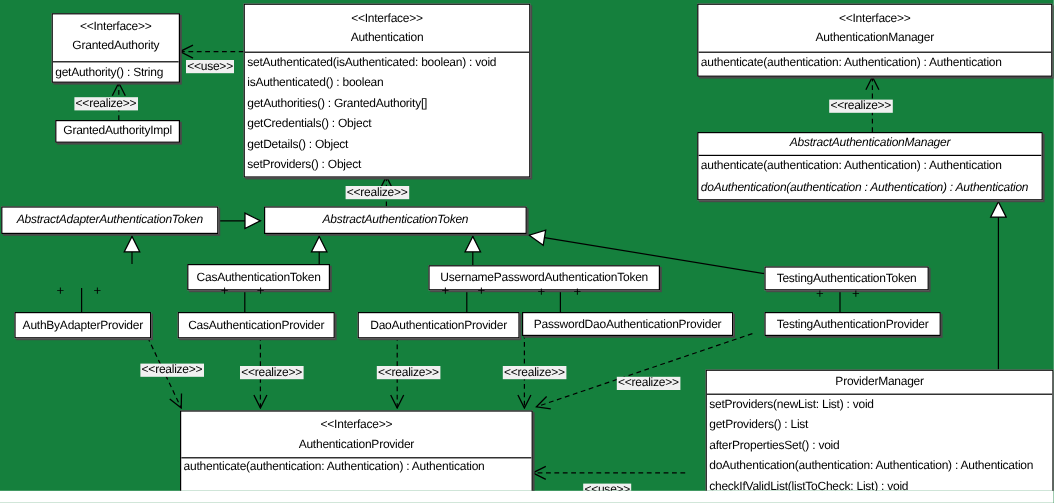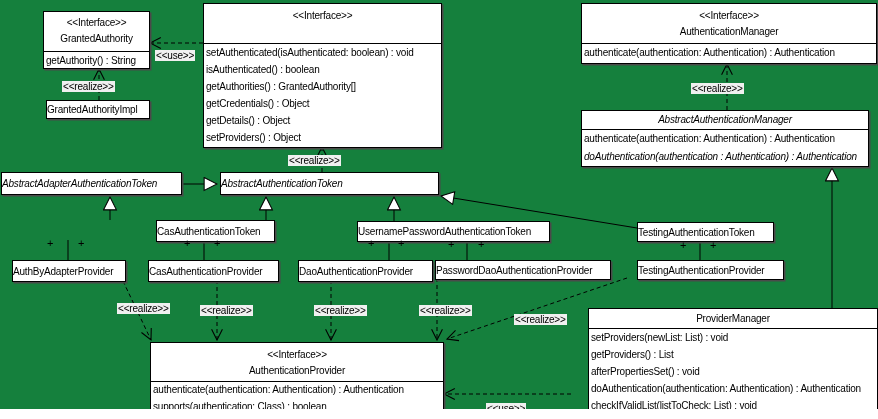--- a/index.html
+++ b/index.html
@@ -4,21 +4,21 @@
 <style>
   html,body{margin:0;padding:0;}
   #canvas{position:relative;width:878px;height:409px;background:#15803d;overflow:hidden;
           font-family:"Liberation Sans",sans-serif;color:#000;}
   #wires{position:absolute;left:0;top:0;z-index:1;}
   .box{position:absolute;background:#fff;border:1px solid #000;box-shadow:1.5px 1.5px 0 #4a4a4a;
        overflow:hidden;z-index:2;font-size:10px;letter-spacing:-0.2px;}
   .ttl{text-align:center;}
   .stereo,.cname{line-height:16px;white-space:nowrap;}
   .it{font-style:italic;}
-  .single{display:flex;align-items:center;}
+  .single{display:flex;align-items:center;justify-content:center;}
   .single .cname{line-height:normal;}
   .methods{border-top:1px solid #000;padding:0 2px;}
   .m{line-height:17px;white-space:nowrap;}
   .lbl{position:absolute;z-index:3;font-size:10px;letter-spacing:-0.2px;white-space:nowrap;
        background:#f0f0f0;padding:0 1px;}
   .plus{position:absolute;z-index:3;font-size:11px;line-height:12px;}
 </style>
 </head>
 <body>
 
@@ -70,20 +70,21 @@
     </div>
   </div>
 
   <div class="box single" style="left:46px;top:100px;width:102px;height:17px">
     <div class="cname">GrantedAuthorityImpl</div>
   </div>
 
   <div class="box" style="left:203px;top:3px;width:237px;height:143px">
     <div class="ttl" style="height:35px;padding-top:4px">
       <div class="stereo">&lt;&lt;Interface&gt;&gt;</div>
+      <div class="cname">Authentication</div>
     </div>
     <div class="methods">
       <div class="m">setAuthenticated(isAuthenticated: boolean) : void</div>
       <div class="m">isAuthenticated() : boolean</div>
       <div class="m">getAuthorities() : GrantedAuthority[]</div>
       <div class="m">getCredentials() : Object</div>
       <div class="m">getDetails() : Object</div>
       <div class="m">setProviders() : Object</div>
     </div>
   </div>
@@ -149,21 +150,20 @@
     <div class="cname">TestingAuthenticationProvider</div>
   </div>
 
   <div class="box" style="left:150px;top:342px;width:292px;height:73px">
     <div class="ttl" style="height:34px;padding-top:4px">
       <div class="stereo">&lt;&lt;Interface&gt;&gt;</div>
       <div class="cname">AuthenticationProvider</div>
     </div>
     <div class="methods">
       <div class="m" style="line-height:16.5px">authenticate(authentication: Authentication) : Authentication</div>
-      <div class="m" style="line-height:16.5px">supports(authentication: Class) : boolean</div>
     </div>
   </div>
 
   <div class="box" style="left:588px;top:308px;width:288px;height:107px">
     <div class="ttl" style="height:19px">
       <div class="cname" style="line-height:19px">ProviderManager</div>
     </div>
     <div class="methods">
       <div class="m">setProviders(newList: List) : void</div>
       <div class="m">getProviders() : List</div>

